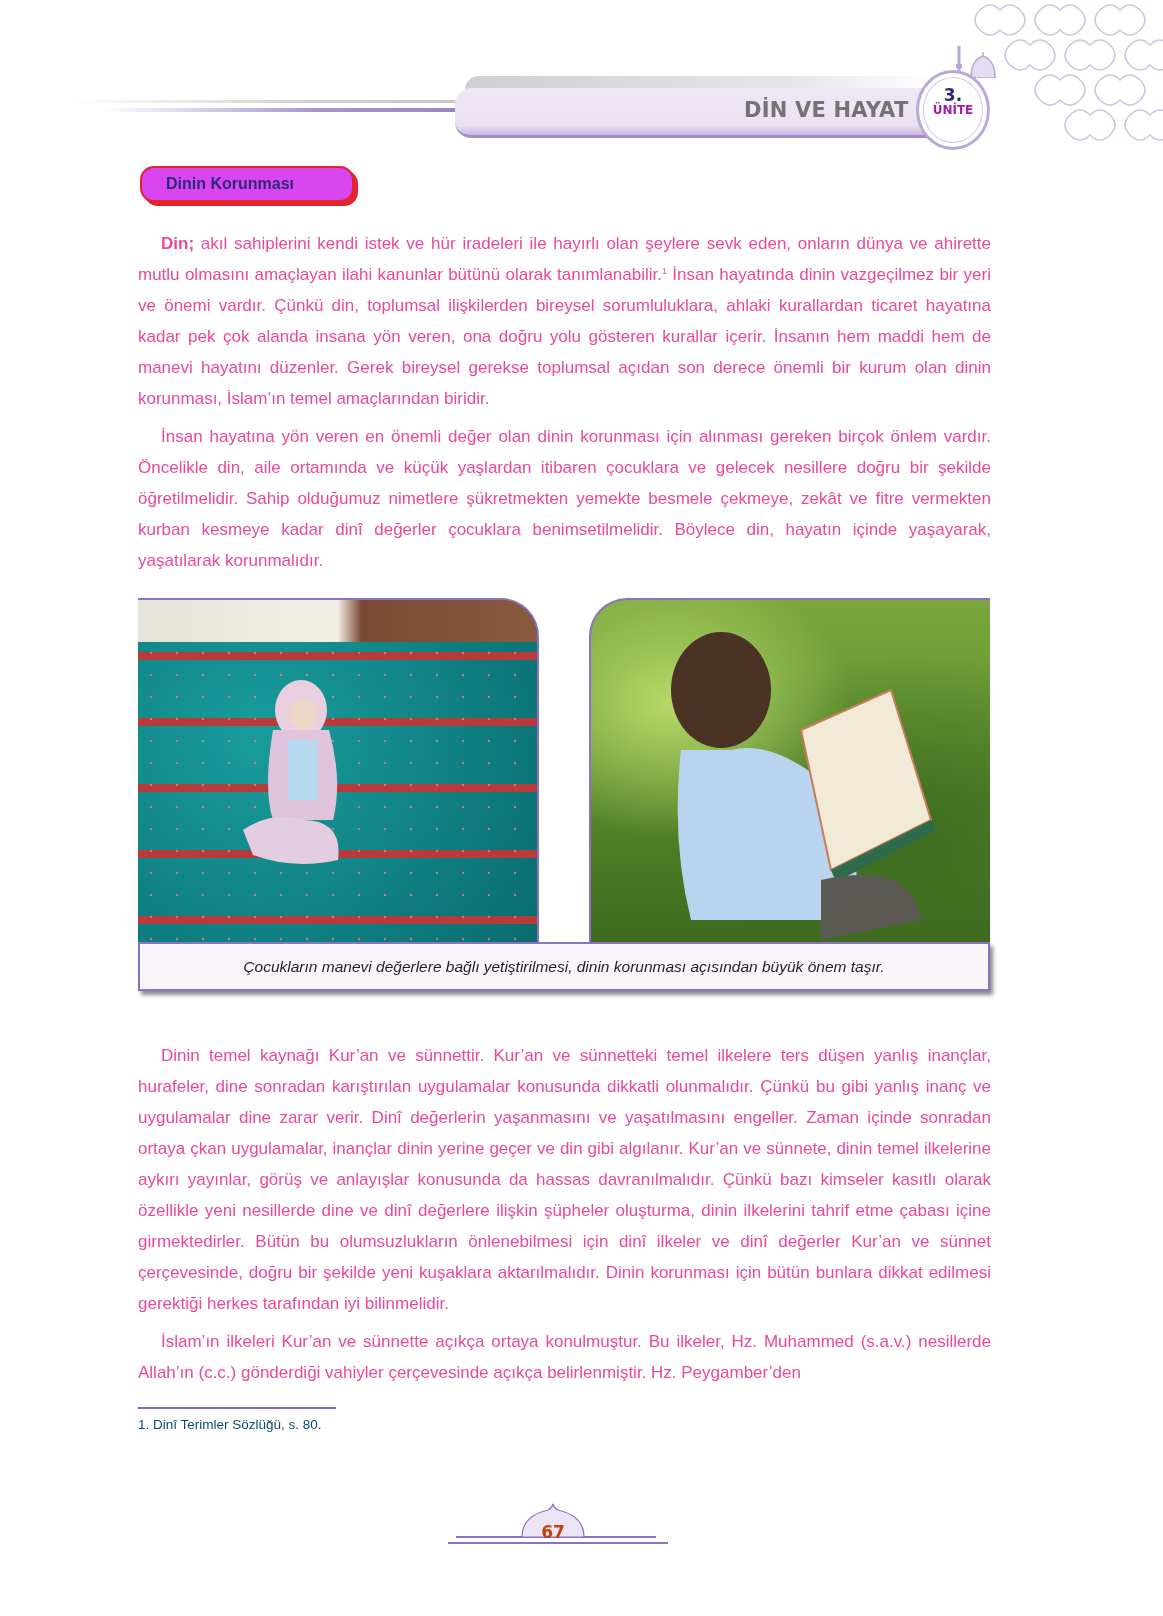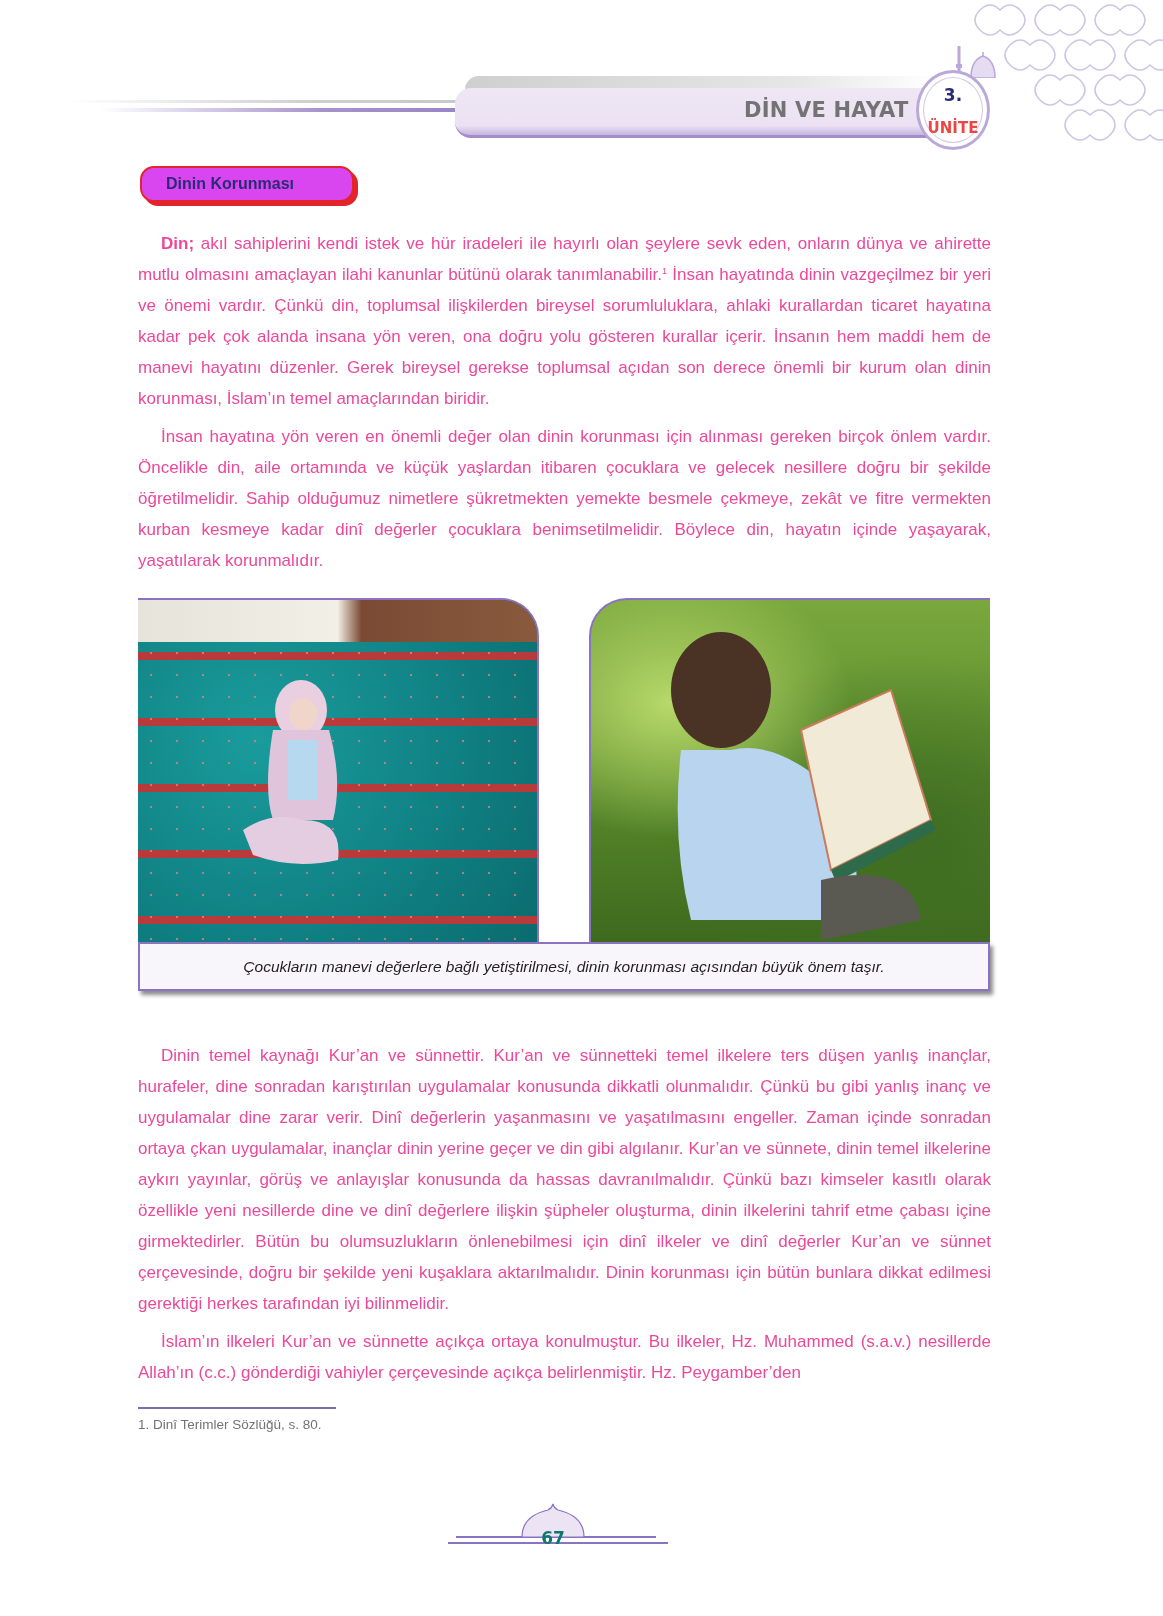--- a/index.html
+++ b/index.html
@@ -23,21 +23,21 @@
   .header-title { position: absolute; left: 744px; top: 98px; font-size: 21px; font-weight: bold;
     color: #737373; letter-spacing: 0.2px; font-family: "DejaVu Sans", sans-serif; }
 
   .unit-badge { position: absolute; left: 916px; top: 70px; width: 74px; height: 80px;
     border-radius: 50%; border: 3px solid #b9a8d8; background: #ffffff; }
   .unit-badge-inner { position: absolute; left: 4px; top: 4px; right: 4px; bottom: 4px;
     border-radius: 50%; border: 1.5px solid #d2c6e6; }
   .unit-num { position: absolute; left: 0; width: 100%; top: 12px; text-align: center;
     font-size: 17px; font-weight: bold; color: #2b2a78; font-family: "DejaVu Sans", sans-serif; }
   .unit-label { position: absolute; left: 0; width: 100%; top: 30px; text-align: center;
-    font-size: 15px; font-weight: bold; color: #ef4444; font-family: "DejaVu Sans", sans-serif; margin-top: 16px; }
+    font-size: 12px; font-weight: bold; color: #a21caf; font-family: "DejaVu Sans", sans-serif; }
   .minaret { position: absolute; left: 955px; top: 46px; width: 8px; height: 60px; }
   .dome { position: absolute; left: 968px; top: 52px; width: 30px; height: 26px; }
 
   .ornament { position: absolute; left: 940px; top: 0; width: 223px; height: 160px; opacity: 0.9; }
 
   
   .section-tag { position: absolute; left: 140px; top: 166px; width: 214px; height: 36px;
     border: 2px solid #e3242b; border-radius: 14px; background: #d946ef;
     box-shadow: 4px 4px 0 #e3242b; }
   .section-tag-label { position: absolute; left: 24px; top: 7px; font-size: 16px; font-weight: bold;
@@ -77,29 +77,29 @@
   .photo-right .boy { position: absolute; left: 60px; top: 20px; width: 300px; height: 324px; }
 
   .caption-box { position: absolute; left: 0; top: 344px; width: 852px; height: 49px;
     background: #f8f6fb; border: 2px solid #8a73c0; border-top: 2px solid #8a73c0;
     box-shadow: 3px 4px 4px rgba(0,0,0,0.45); }
   .caption-text { position: absolute; left: 0; width: 100%; top: 14px; text-align: center;
     font-size: 15.5px; font-style: italic; color: #231f20; }
 
   
   .footnote-rule { position: absolute; left: 138px; top: 1407px; width: 198px; height: 2px; background: #7e69b6; }
-  .footnote { position: absolute; left: 138px; top: 1417px; font-size: 13.5px; color: #737373; text-align: right; }
+  .footnote { position: absolute; left: 138px; top: 1417px; font-size: 13.5px; color: #0c4a6e; text-align: right; }
 
   
   .page-num-wrap { position: absolute; left: 418px; top: 1500px; width: 300px; height: 50px; }
   .page-line-1 { position: absolute; left: 38px; top: 36px; width: 200px; height: 1.5px; background: #8a73c0; }
   .page-line-2 { position: absolute; left: 30px; top: 42px; width: 220px; height: 1.5px; background: #8a73c0; }
   .page-dome { position: absolute; left: 102px; top: 2px; width: 66px; height: 36px; }
-  .page-num { position: absolute; left: 102px; top: 28px; width: 66px; text-align: center;
-    font-size: 17px; font-weight: bold; color: #0f766e; font-family: "DejaVu Sans", sans-serif; }
+  .page-num { position: absolute; left: 102px; top: 22px; width: 66px; text-align: center;
+    font-size: 17px; font-weight: bold; color: #c2410c; font-family: "DejaVu Sans", sans-serif; }
 </style>
 </head>
 <body>
 
 <div class="header-lines">
   <div class="header-line-gray"></div>
   <div class="header-line-purple"></div>
 </div>
 <div class="header-bar-gray"></div>
 <div class="header-bar"></div>

